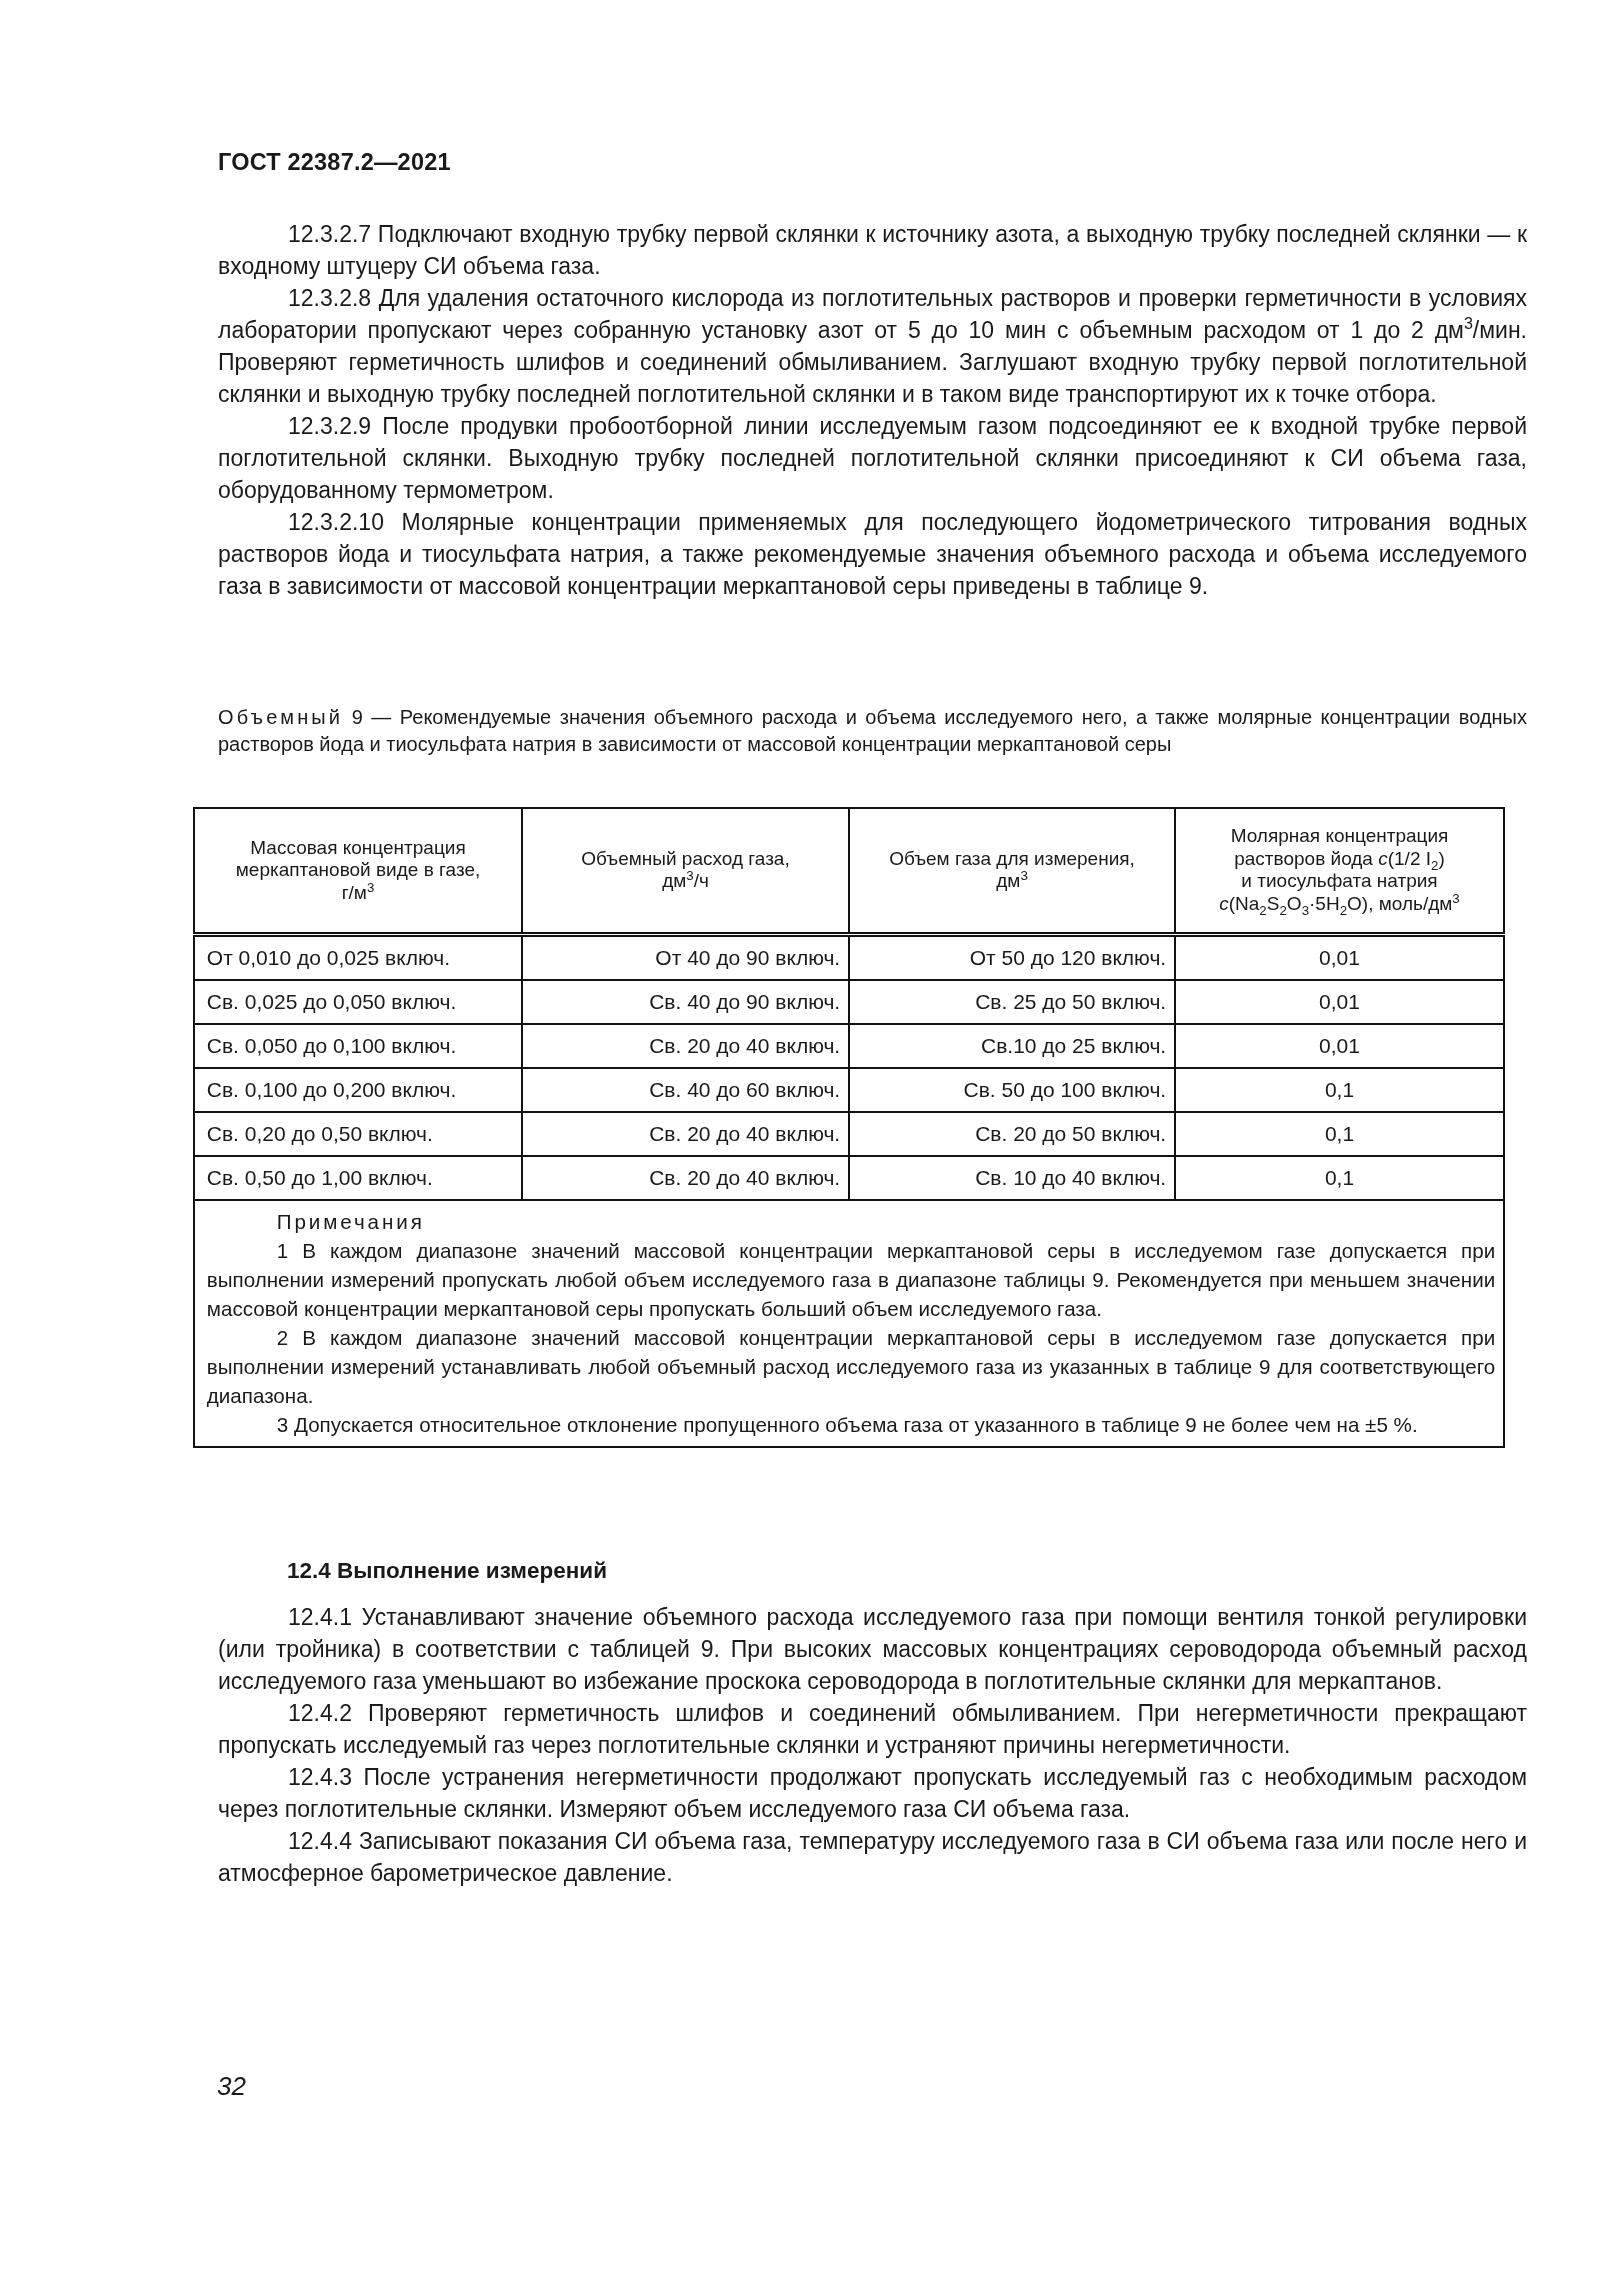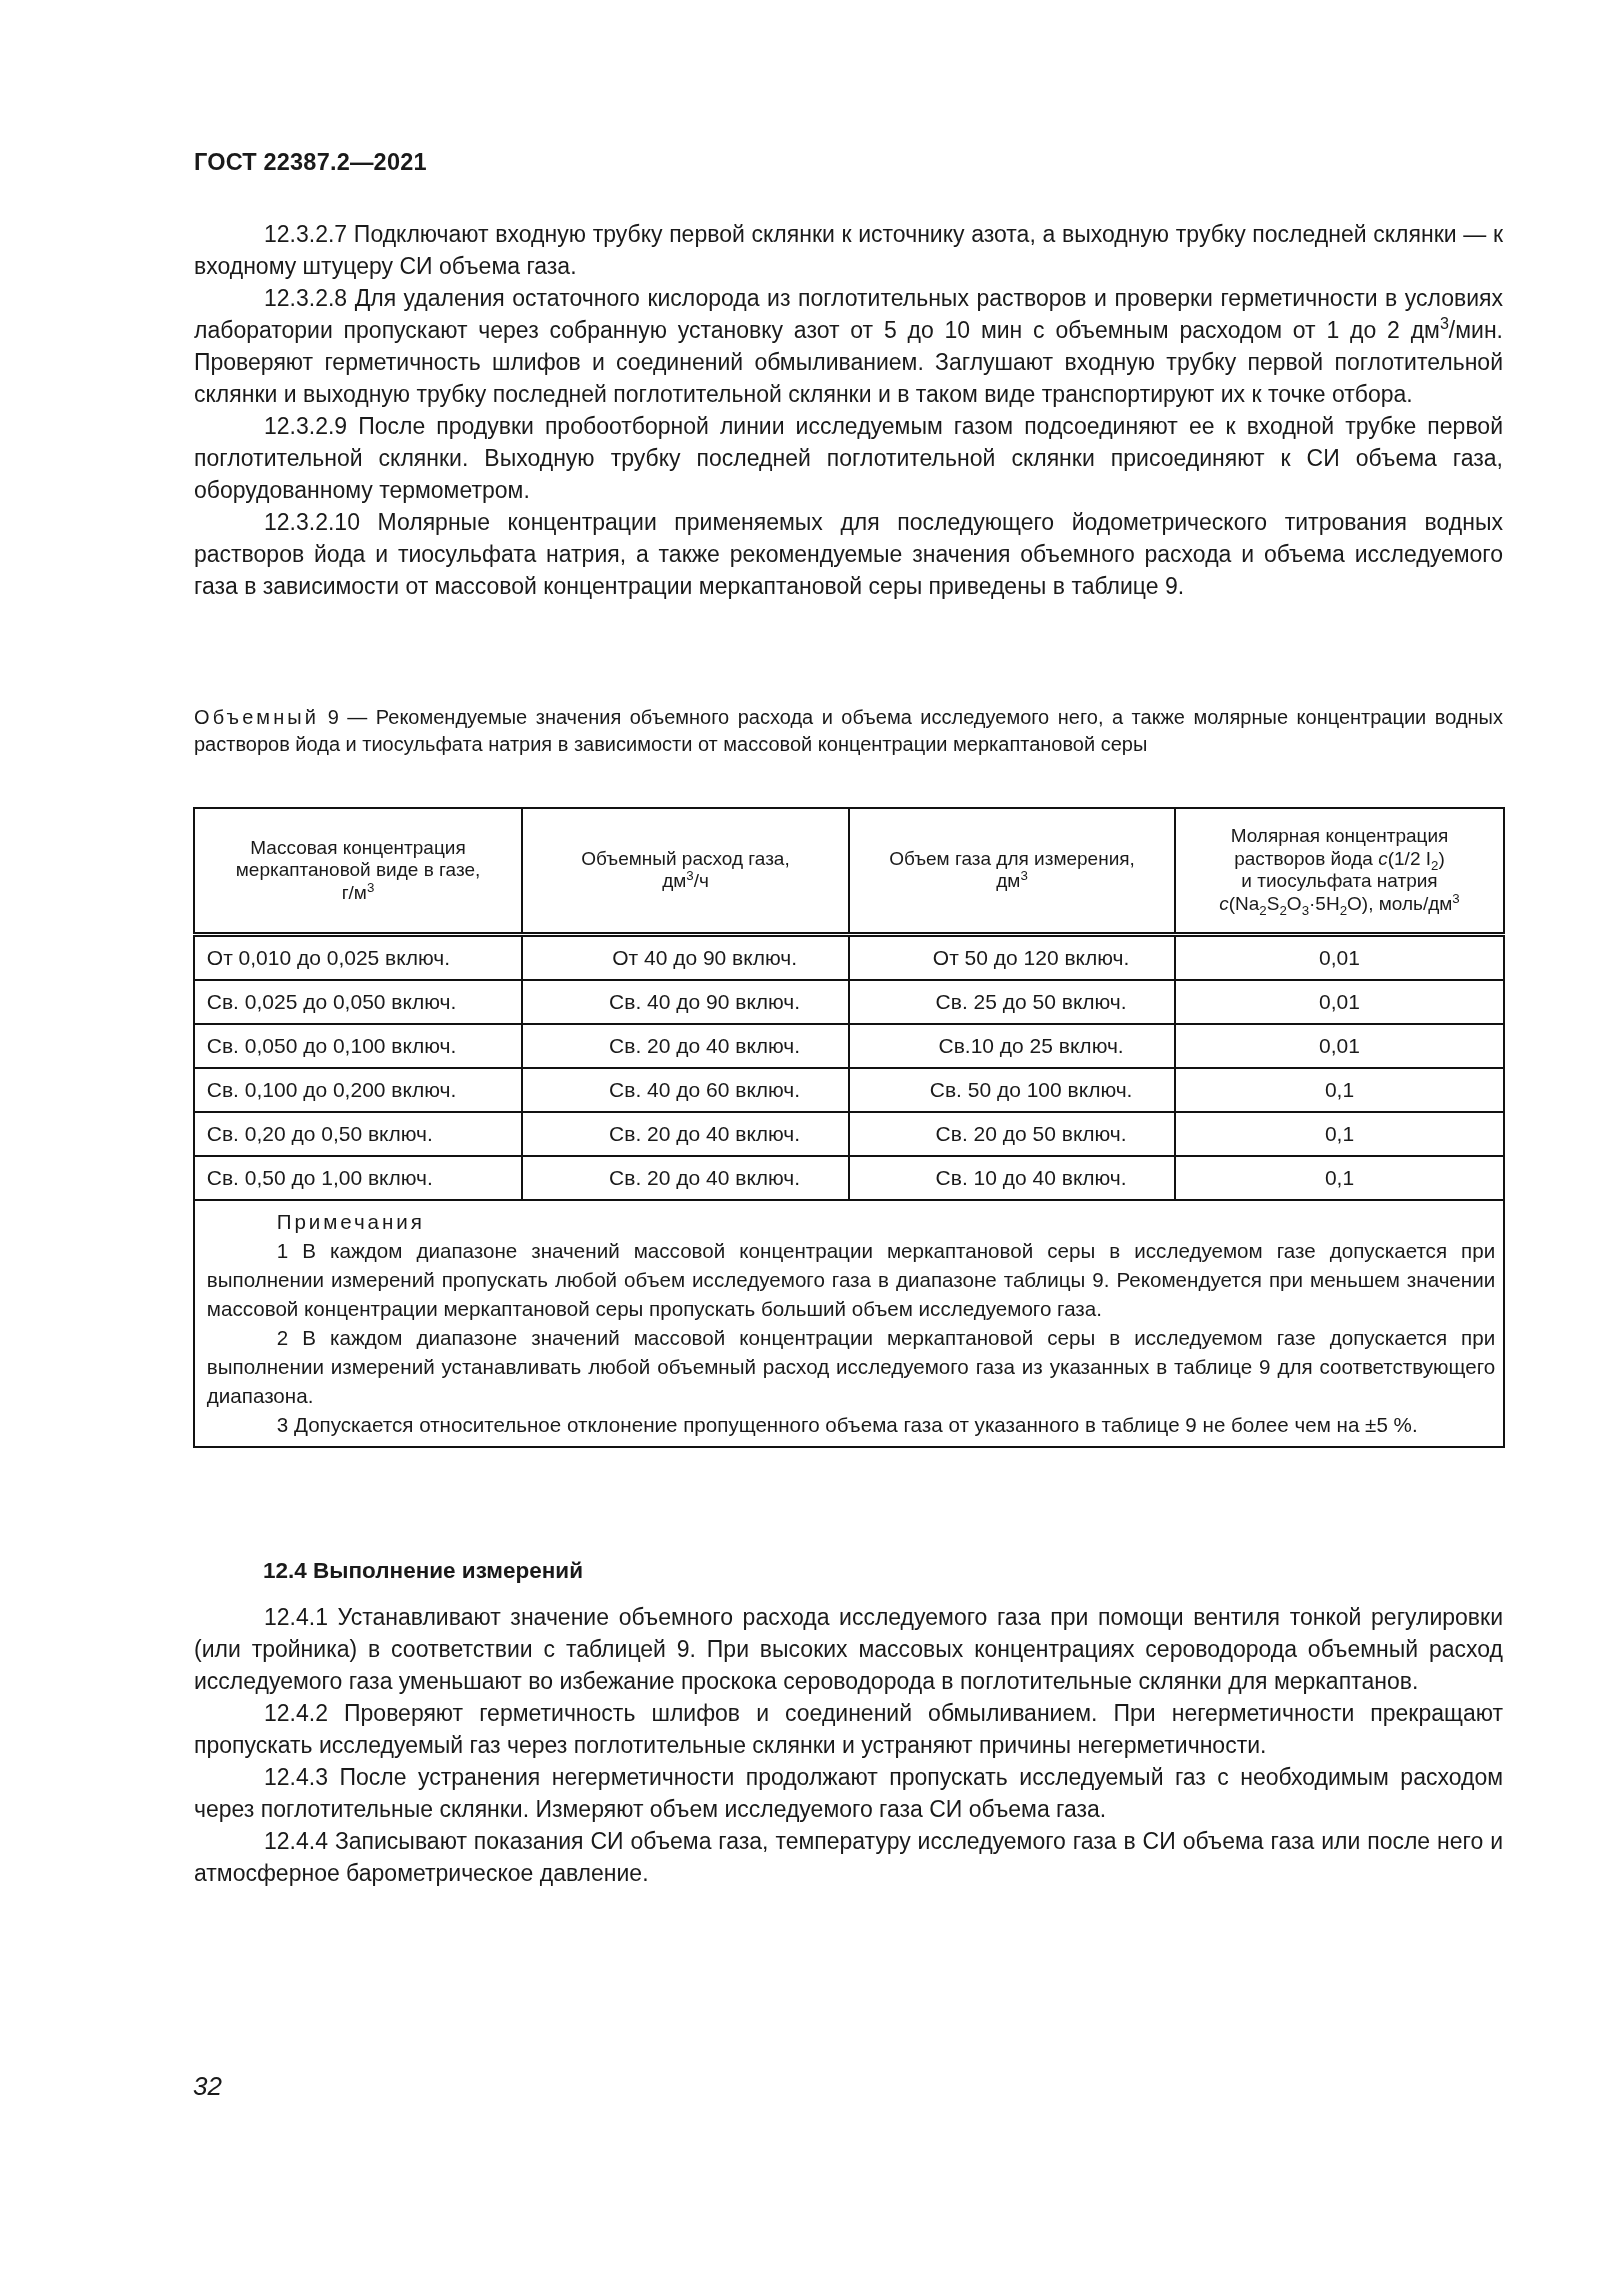--- a/index.html
+++ b/index.html
@@ -1,32 +1,32 @@
 <!DOCTYPE html>
 <html><head>
 <meta charset="utf-8">
 <style>
   html, body { margin: 0; padding: 0; background: #ffffff; }
   body { width: 1621px; height: 2293px; position: relative; overflow: hidden;
          font-family: "Liberation Sans", sans-serif; color: #1a1a1a; }
-  .abs { position: absolute; }
+  .abs { position: absolute; margin-left: 24px; }
   .doc-code { left: 194px; top: 149px; font-size: 23.5px; font-weight: bold; letter-spacing: 0.2px; }
   .body-block { left: 194px; width: 1309px; font-size: 23px; line-height: 32px; text-align: justify; }
   .body-block p { margin: 0; text-indent: 70px; }
   .caption { left: 194px; width: 1309px; top: 704px; font-size: 20px; line-height: 27.4px; text-align: justify; }
   .caption .spaced { letter-spacing: 3.1px; }
   table.t9 { position: absolute; left: 193px; top: 807px; width: 1311px; border-collapse: collapse;
              border: 2.9px solid #111; font-size: 21px; table-layout: fixed; }
   table.t9 col.c1 { width: 328px; } table.t9 col.c2 { width: 327px; }
   table.t9 col.c3 { width: 326px; } table.t9 col.c4 { width: 329px; }
   table.t9 th { font-weight: normal; font-size: 19px; line-height: 22.5px; height: 115px; padding: 3.9px 7.8px;
                 border-left: 2px solid #111; border-right: 2px solid #111; border-bottom: 5.9px double #111; vertical-align: middle; }
   table.t9 td { height: 42px; padding: 0 7.8px; border: 2px solid #111; border-top-width: 2.9px; vertical-align: middle; }
   table.t9 td.left { text-align: left; padding-left: 11.8px; border-radius: 15px; }
-  table.t9 td.c2, table.t9 td.c3 { text-align: center; padding-left: 46px; }
+  table.t9 td.c2, table.t9 td.c3 { text-align: right; padding-left: 46px; }
   table.t9 td.center { text-align: center; }
   table.t9 td.notes { border-top: 2.9px solid #111; padding: 5.9px 7.8px 7.8px 11.8px; font-size: 20.6px; line-height: 29px; text-align: justify; vertical-align: top; height: auto; }
   .notes p { margin: 0; text-indent: 70px; }
   .notes .notes-title { letter-spacing: 2.9px; }
   .sec-head { left: 263px; top: 1558px; font-size: 22.5px; font-weight: bold; }
   .page-num { left: 193px; top: 2071px; font-size: 26px; font-style: italic; }
   sup, sub { font-size: 70%; line-height: 0; }
 </style>
 </head>
 <body>

